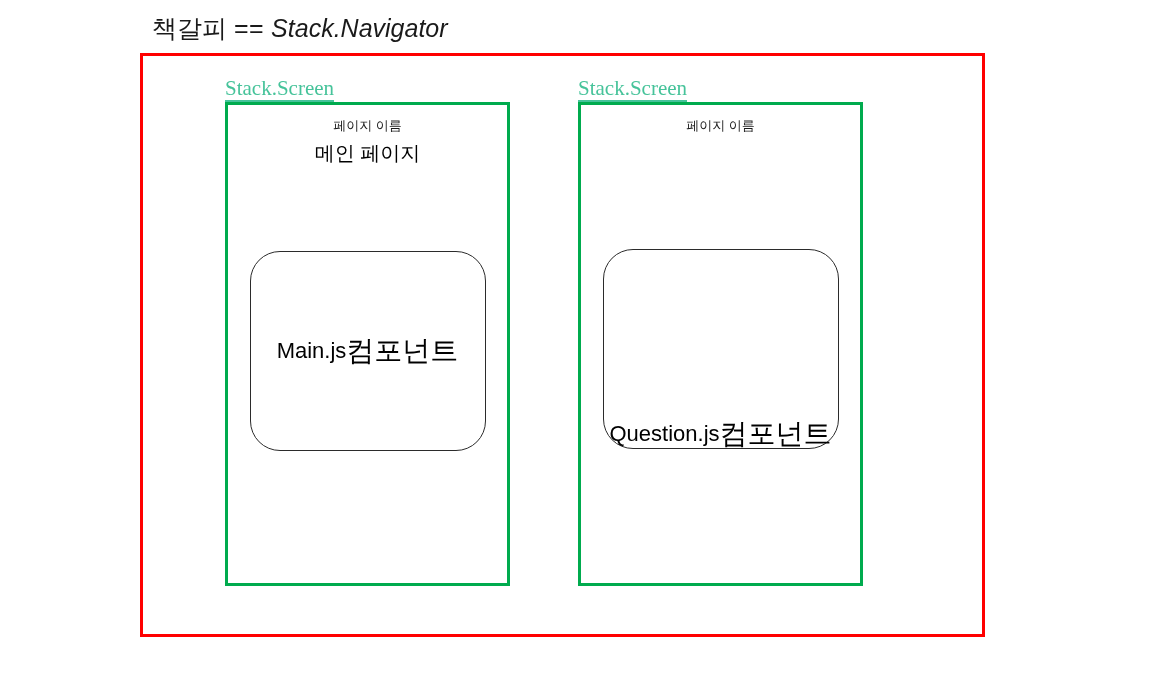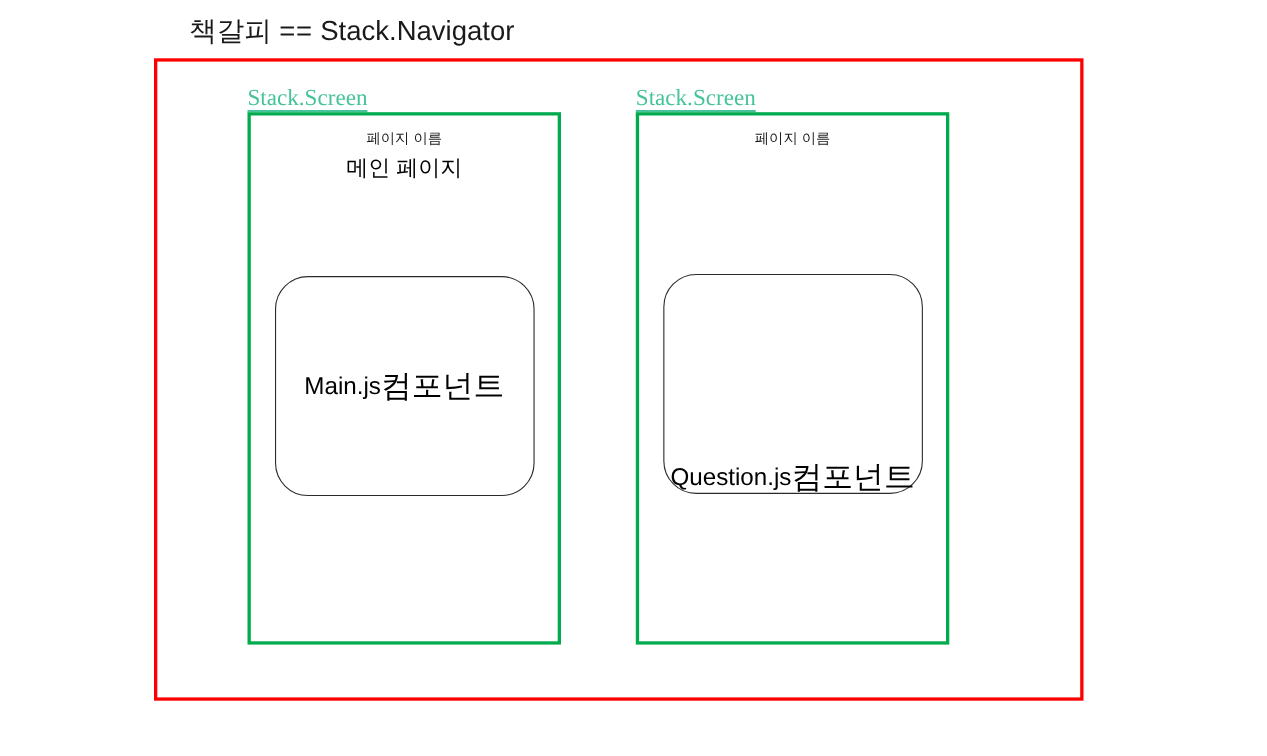--- a/index.html
+++ b/index.html
@@ -21,31 +21,32 @@
   
   .diagram-title {
     position: absolute;
     left: 152px;
     top: 12px;
     font-size: 25px;
     line-height: 32px;
     white-space: nowrap;
     color: #1a1a1a;
   }
-  .title-plain { font-family: "Liberation Sans", "DejaVu Sans", sans-serif; margin-left: 20px; }
+  .title-plain { font-family: "Liberation Sans", "DejaVu Sans", sans-serif; }
   .title-op {
     font-family: "Liberation Sans", "DejaVu Sans", sans-serif;
     letter-spacing: 0.5px;
   }
   
   .title-code {
     font-family: "Liberation Sans", "DejaVu Sans", sans-serif;
     position: relative;
     border-bottom: 1.5px solid #1a1a1a;
     padding-bottom: 18px;
+    font-style: italic;
   }
   .title-code::after {
     content: "";
     position: absolute;
     left: 0;
     right: 0;
     bottom: -5px;
     height: 4px;
     background-image:
       linear-gradient(45deg, transparent 42%, #ff0000 42%, #ff0000 58%, transparent 58%),

